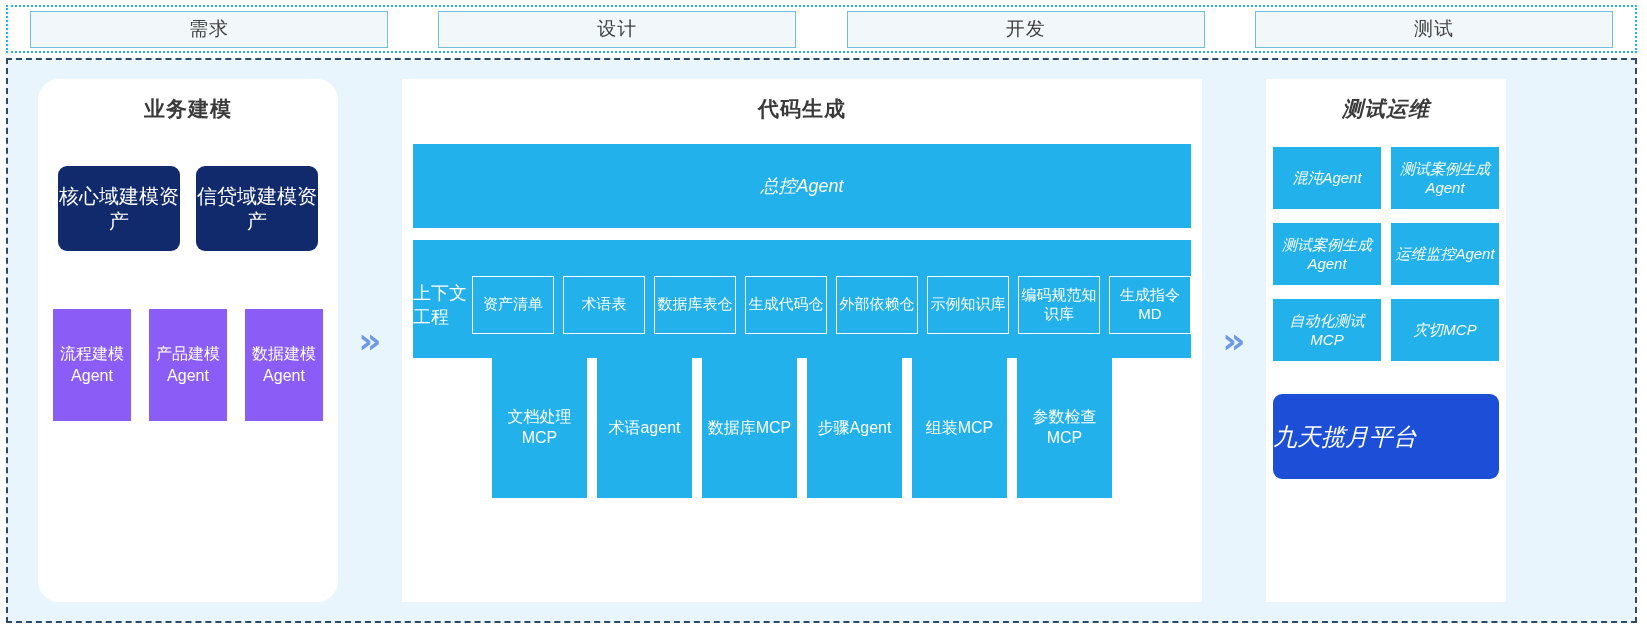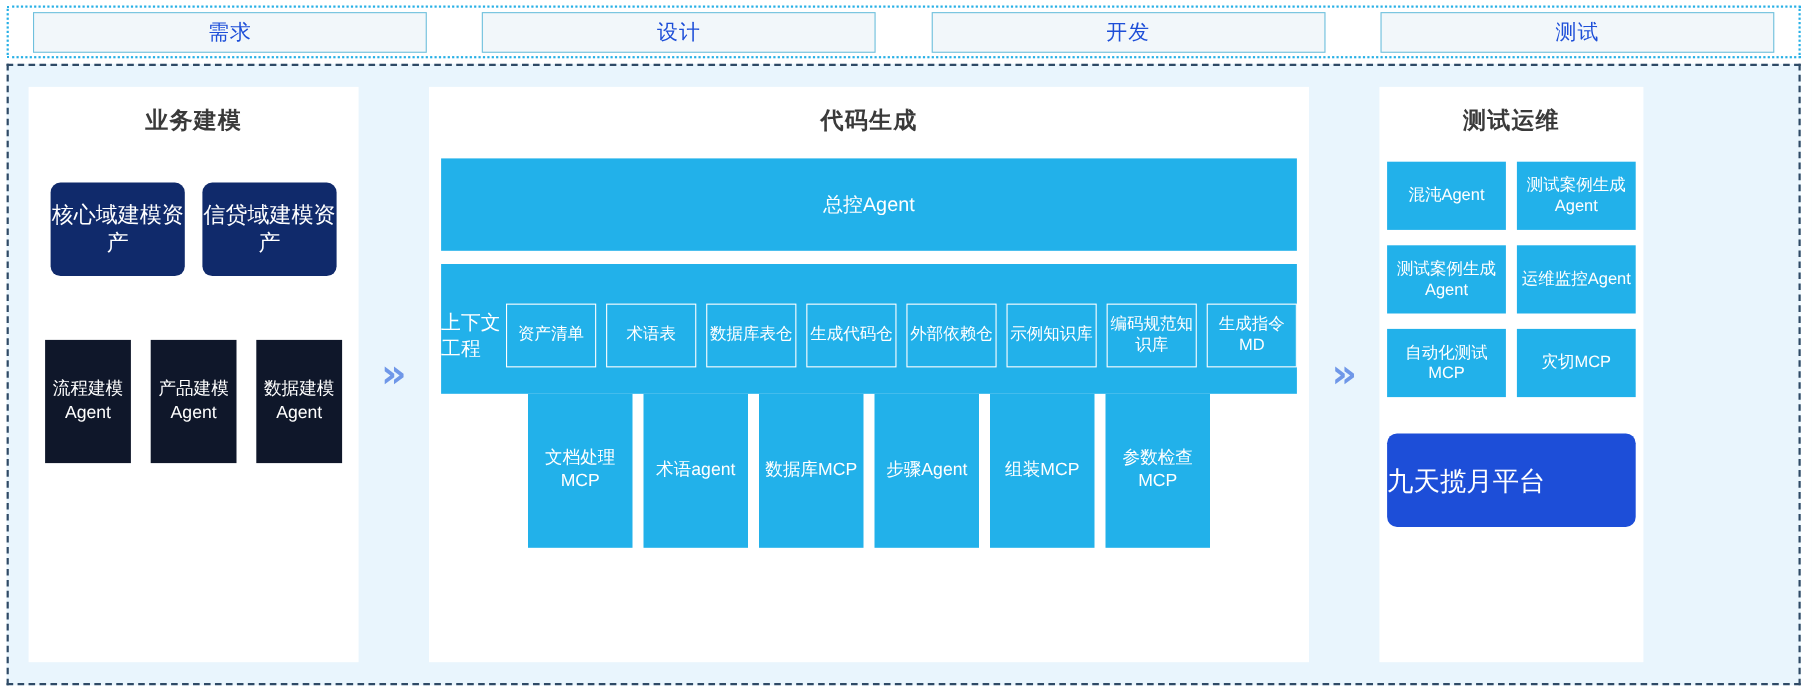--- a/index.html
+++ b/index.html
@@ -32,21 +32,21 @@
   }
   .phase-box {
     width: 358px;
     height: 37px;
     background: #f2f7fa;
     border: 1.6px solid #6fc0dd;
     box-sizing: border-box;
     display: flex;
     align-items: center;
     justify-content: center;
-    color: #1d4ed8;
+    color: #404040;
     font-size: 19px;
     letter-spacing: 1px;
   }
 
   
   #main-area {
     position: absolute;
     left: 6px;
     top: 58px;
     width: 1631px;
@@ -70,21 +70,22 @@
     font-size: 21px;
     font-weight: bold;
     color: #3a3a3a;
     letter-spacing: 1px;
     margin-top: 16px;
   }
 
   
   #panel-left {
     width: 300px;
-    margin-left: 18px;
+    margin-left: 30px;
+    border-radius: 21px;
   }
   #left-assets {
     display: flex;
     gap: 16px;
     margin-top: 43px;
   }
   .asset-card {
     width: 122px;
     height: 85px;
     background: #102a6b;
@@ -98,21 +99,21 @@
     text-align: center;
   }
   #left-agents {
     display: flex;
     gap: 18px;
     margin-top: 58px;
   }
   .left-agent-card {
     width: 78px;
     height: 112px;
-    background: #0f172a;
+    background: #8b5cf6;
     color: #ffffff;
     font-size: 16px;
     line-height: 1.4;
     display: flex;
     align-items: center;
     justify-content: center;
     text-align: center;
   }
 
   
@@ -140,20 +141,21 @@
     box-sizing: border-box;
   }
   #band-master {
     width: 778px;
     height: 84px;
     margin-top: 21px;
     display: flex;
     align-items: center;
     justify-content: center;
     font-size: 18px;
+    font-style: italic;
   }
   #band-context {
     width: 778px;
     height: 118px;
     margin-top: 12px;
     display: flex;
     flex-direction: row;
     align-items: center;
   }
   #band-context-title {
@@ -193,20 +195,21 @@
     display: flex;
     align-items: center;
     justify-content: center;
     text-align: center;
   }
 
   
   #panel-right {
     width: 240px;
     margin-right: 30px;
+    font-style: italic;
   }
   #right-grid {
     display: grid;
     grid-template-columns: 108px 108px;
     gap: 14px 10px;
     margin-top: 24px;
   }
   .right-card {
     height: 62px;
     background: #22b1ea;

